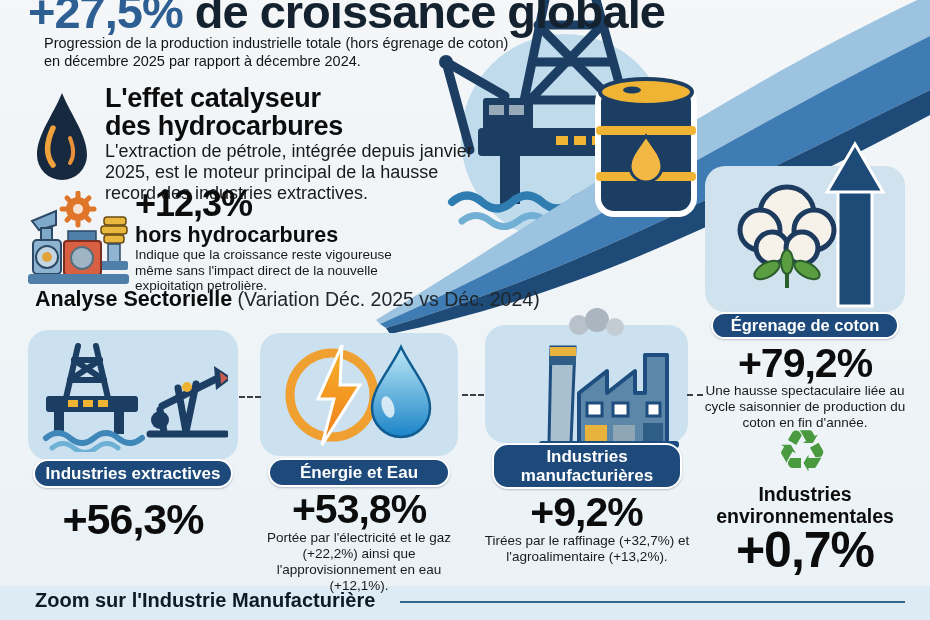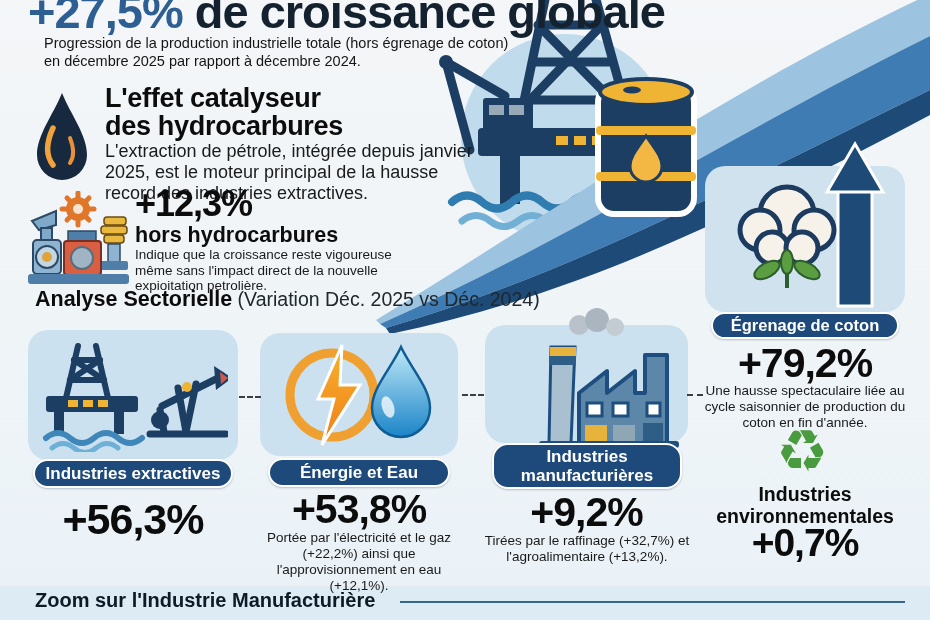--- a/index.html
+++ b/index.html
@@ -271,19 +271,19 @@
     </g>
   </svg>
   <div class="abs z2 pill" style="left:711px;top:312px;width:188px;height:27px;font-size:16.5px;">
     <span>Égrenage de coton</span>
   </div>
   <div class="abs z2 val" style="left:705px;top:340px;width:200px;font-size:41px;">+79,2%</div>
   <div class="abs z2 note" style="left:699px;top:383px;width:212px;">Une hausse spectaculaire liée au cycle saisonnier de production du coton en fin d'année.</div>
 
   <div class="abs z2 recycle-glyph" style="left:776px;top:422px;">♻</div>
   <div class="abs z2 env-label" style="left:705px;top:484px;width:200px;">Industries environnementales</div>
-  <div class="abs z2 val" style="left:705px;top:521px;width:200px;font-size:39px;">+0,7%</div>
+  <div class="abs z2 val" style="left:705px;top:521px;width:200px;font-size:50px;">+0,7%</div>
 
   <div class="abs z1 footer-strip"></div>
   <div class="abs z2 footer-title">Zoom sur l'Industrie Manufacturière</div>
   <div class="abs z2 footer-rule"></div>
 
 </div>
 
 </body></html>

